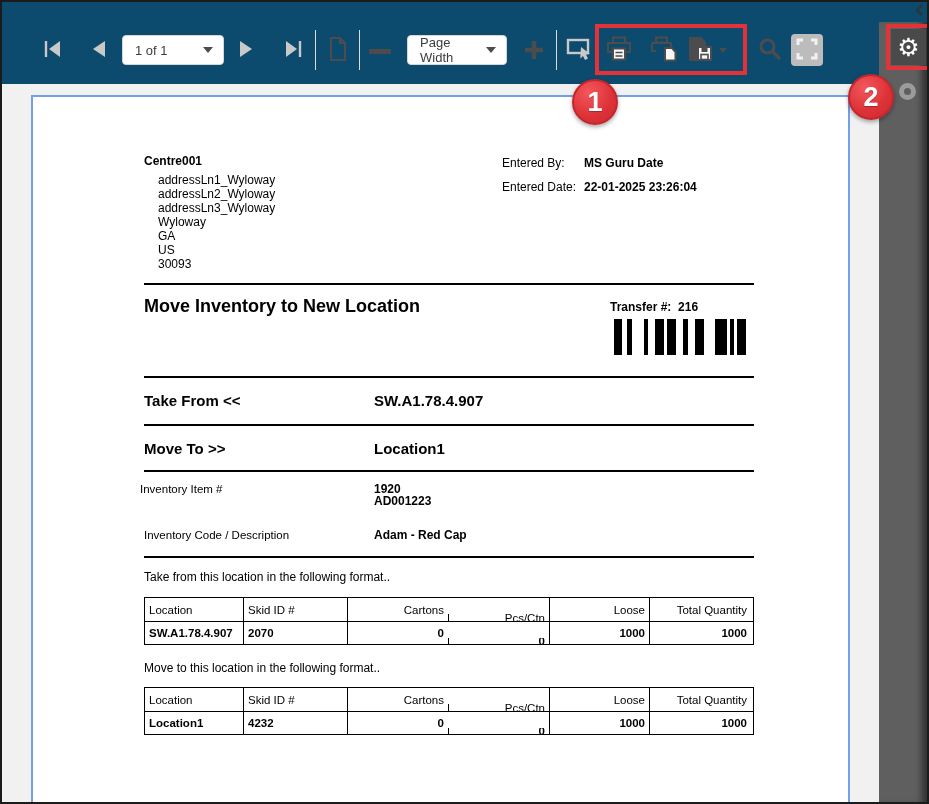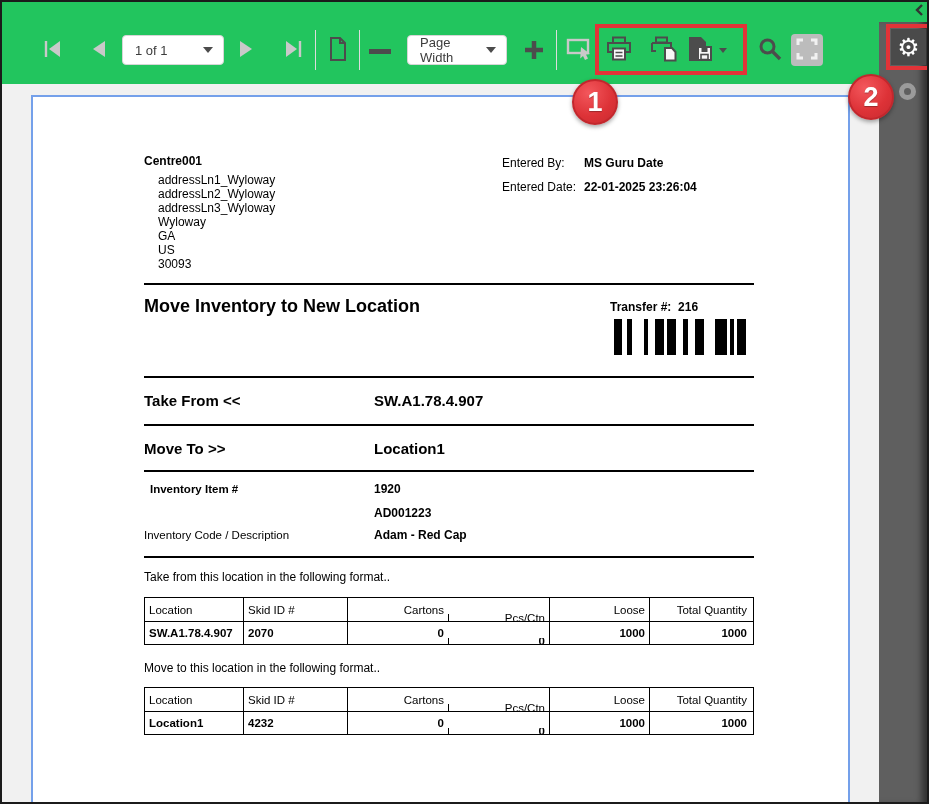--- a/index.html
+++ b/index.html
@@ -2,21 +2,21 @@
 <html><head>
 <meta charset="utf-8">
 <style>
   * { box-sizing: border-box; margin: 0; padding: 0; }
   body { font-family: "Liberation Sans", "DejaVu Sans", sans-serif; background:#444; }
   .window {
     position: relative; width: 929px; height: 804px; overflow: hidden;
     background:#f1f1f1; border:2px solid #1b1b1b;
   }
   
-  .toolbar { position:absolute; left:0; top:0; right:0; height:82px; background:#22c55e; z-index:2; }
+  .toolbar { position:absolute; left:0; top:0; right:0; height:82px; background:#0c4a6e; z-index:2; }
   .tb { position:absolute; display:flex; align-items:center; justify-content:center; cursor:pointer; background:none; border:none; }
   .sep { position:absolute; top:28px; width:1px; height:40px; background:#dcdcdc; }
   .combo {
     position:absolute; top:33px; height:30px; background:#fff; border:1px solid #d6d6d6;
     border-radius:4px; display:flex; align-items:center; padding:0 10px 0 12px;
     font-size:13px; color:#3c3c3c; justify-content:space-between; cursor:pointer;
   }
   .caret-down { width:0; height:0; border-left:5px solid transparent; border-right:5px solid transparent; border-top:6px solid #4c4c4c; }
   .caret-sm { width:0; height:0; border-left:4px solid transparent; border-right:4px solid transparent; border-top:5px solid #4c4c4c; }
   
@@ -278,23 +278,23 @@
     <div class="hr" style="top:279px;"></div>
     <div class="abs sec-row" style="left:111px;top:295px;">Take From  &lt;&lt;</div>
     <div class="abs sec-row" style="left:341px;top:295px;">SW.A1.78.4.907</div>
 
     <div class="hr" style="top:327px;"></div>
     <div class="abs sec-row" style="left:111px;top:343px;">Move To  &gt;&gt;</div>
     <div class="abs sec-row" style="left:341px;top:343px;">Location1</div>
 
     <div class="hr" style="top:373px;"></div>
 
-    <div class="abs small-lbl" style="left:117px;top:386px;font-weight:bold;">Inventory Item #</div>
+    <div class="abs small-lbl" style="left:107px;top:386px;">Inventory Item #</div>
     <div class="abs lbl12 b" style="left:341px;top:385px;">1920</div>
-    <div class="abs lbl12 b" style="left:341px;top:409px;text-align:center;">AD001223</div>
+    <div class="abs lbl12 b" style="left:341px;top:397px;text-align:center;">AD001223</div>
     <div class="abs lbl12 b" style="left:341px;top:431px;">Adam - Red Cap</div>
     <div class="abs small-lbl" style="left:111px;top:432px;">Inventory Code / Description</div>
 
     <div class="hr" style="top:459px;"></div>
 
     <div class="abs sec-heading" style="left:111px;top:473px;">Take from this location in the following format..</div>
     <div class="doc-table" style="top:500px;">
       <div class="tr">
         <div class="td c0">Location</div>
         <div class="td c1">Skid ID #</div>

